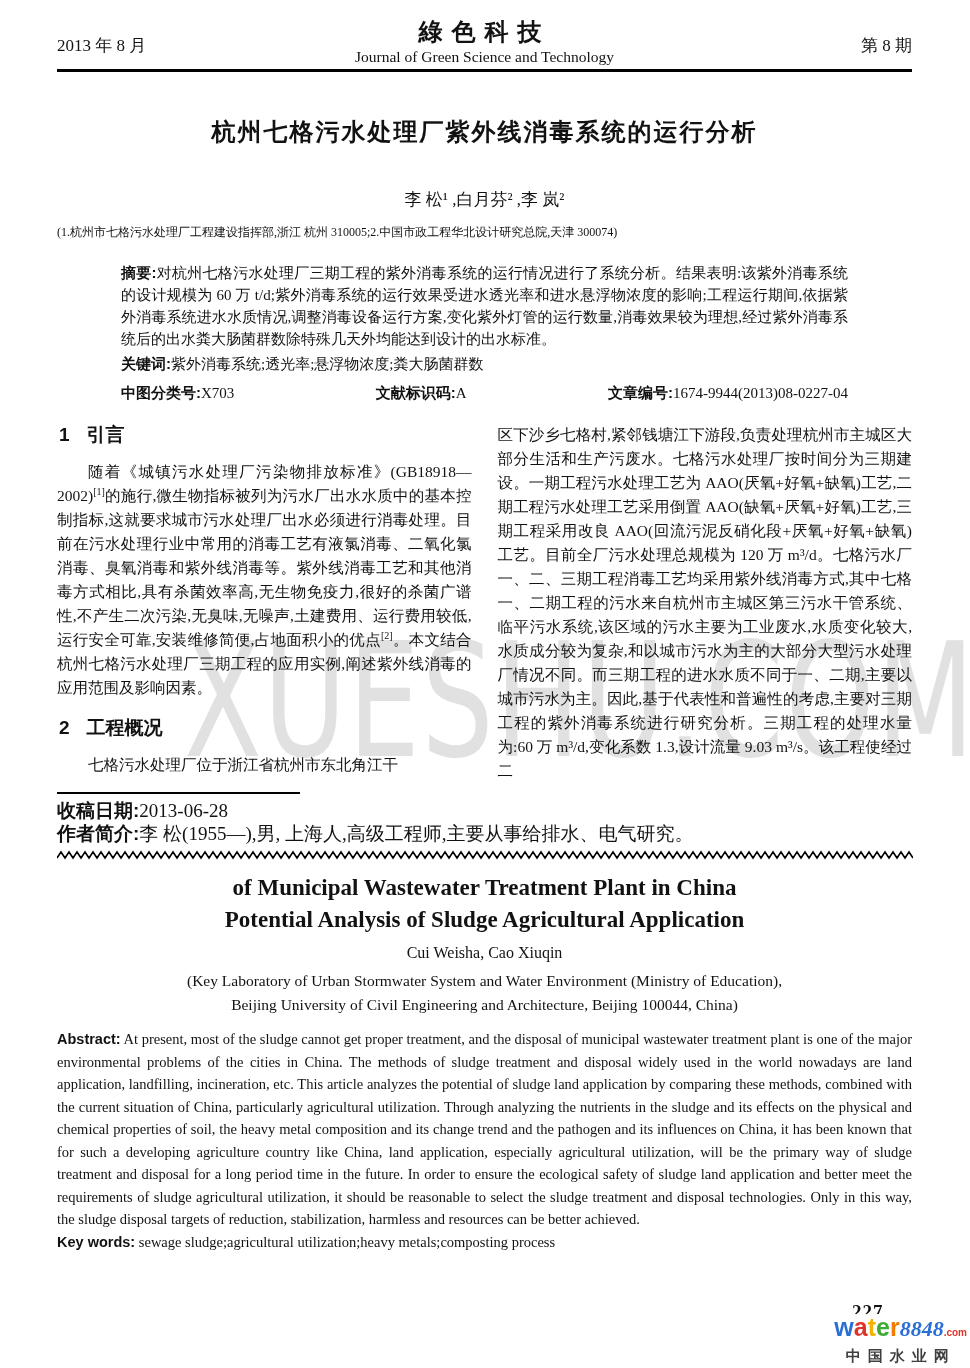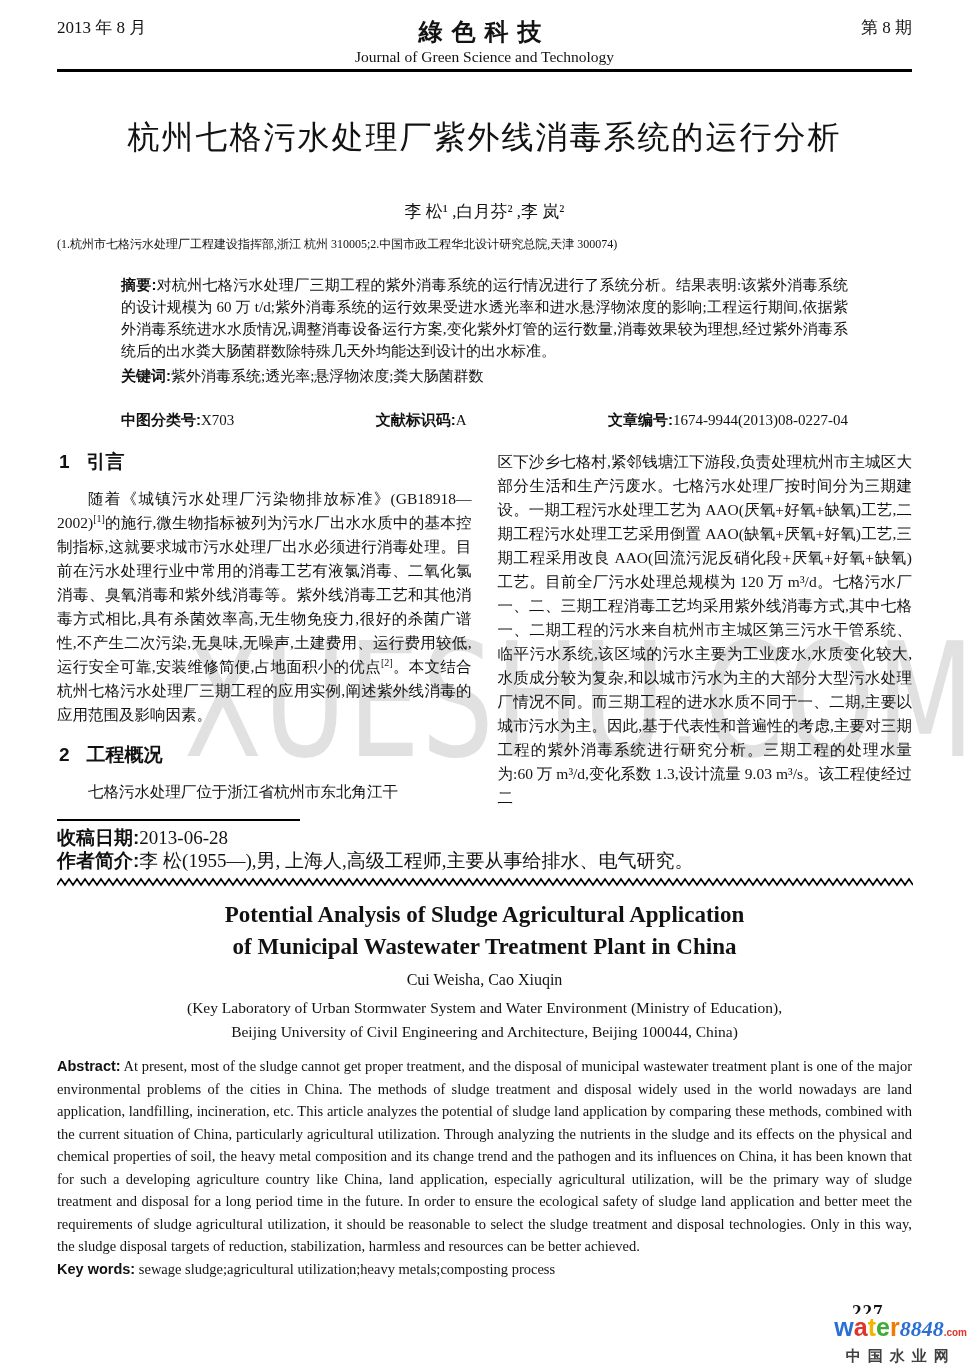--- a/index.html
+++ b/index.html
@@ -4,38 +4,38 @@
 <style>
   html,body{margin:0;padding:0;background:#9a9a9a;}
   .page{width:970px;height:1368px;background:#ffffff;position:relative;overflow:hidden;
         margin:0 auto;color:#121212;font-family:"Liberation Serif","DejaVu Serif",serif;}
   .watermark{position:absolute;left:184px;top:622px;z-index:0;white-space:nowrap;
         font-family:"DejaVu Sans",sans-serif;font-size:158px;line-height:1;color:#c9c9c9;
         opacity:.55;letter-spacing:2px;transform:scaleX(.72);transform-origin:left top;}
   .content{position:relative;z-index:1;padding:16px 58px 0 57px;}
 
   
-  .hdr{display:flex;align-items:flex-start;justify-content:space-between;
+  .hdr{display:flex;align-items:flex-end;justify-content:space-between;
        border-bottom:3px solid #000;padding-bottom:3px;}
   .hdr-side{font-size:17px;width:130px;padding-bottom:9px;}
   .hdr-right{text-align:right;}
   .hdr-center{flex:1;text-align:center;}
   .j-cn{font-size:24px;font-weight:bold;letter-spacing:9px;font-family:"DejaVu Serif",serif;}
   .j-en{font-size:15.5px;margin-top:0px;}
 
   
   .title{margin-top:44px;text-align:center;font-family:"Liberation Sans",sans-serif;
-         font-weight:normal;font-size:32px;letter-spacing:2px;}
+         font-weight:bold;font-size:24px;letter-spacing:2px;}
   .authors{margin-top:40px;text-align:center;font-size:17px;}
   .affil{margin-top:13px;text-align:left;font-size:12px;}
 
   .b{font-family:"Liberation Sans",sans-serif;font-weight:bold;}
   .cnabs{margin:21px 64px 0 64px;font-size:15px;line-height:22px;text-align:justify;}
   .kw{margin:3px 64px 0 64px;font-size:15px;line-height:22px;}
-  .meta{display:flex;justify-content:space-between;margin:24px 64px 0 64px;font-size:15px;}
+  .meta{display:flex;justify-content:space-between;margin:9px 64px 0 64px;font-size:15px;}
 
   
   .cols{display:flex;gap:26px;margin-top:20px;}
   .col{width:415px;font-size:15.5px;line-height:24px;text-align:justify;}
   .h2{font-family:"Liberation Sans",sans-serif;font-weight:bold;font-size:19px;
       display:flex;gap:17px;margin:0 0 13px 2px;}
   .h2.second{margin-top:16px;}
   .col p{margin:0;text-indent:2em;}
   .col p.cont{text-indent:0;}
   sup{font-size:10px;line-height:0;}
@@ -121,22 +121,22 @@
       <div><span class="b">收稿日期:</span><span>2013-06-28</span></div>
       <div><span class="b">作者简介:</span><span>李 松(1955—),男, 上海人,高级工程师,主要从事给排水、电气研究。</span></div>
     </div>
 
     <svg class="wavy" width="856" height="10">
       <path id="zigzag-path" d="M0,8 L4,2 L8,8 L12,2 L16,8 L20,2 L24,8 L28,2 L32,8 L36,2 L40,8 L44,2 L48,8 L52,2 L56,8 L60,2 L64,8 L68,2 L72,8 L76,2 L80,8 L84,2 L88,8 L92,2 L96,8 L100,2 L104,8 L108,2 L112,8 L116,2 L120,8 L124,2 L128,8 L132,2 L136,8 L140,2 L144,8 L148,2 L152,8 L156,2 L160,8 L164,2 L168,8 L172,2 L176,8 L180,2 L184,8 L188,2 L192,8 L196,2 L200,8 L204,2 L208,8 L212,2 L216,8 L220,2 L224,8 L228,2 L232,8 L236,2 L240,8 L244,2 L248,8 L252,2 L256,8 L260,2 L264,8 L268,2 L272,8 L276,2 L280,8 L284,2 L288,8 L292,2 L296,8 L300,2 L304,8 L308,2 L312,8 L316,2 L320,8 L324,2 L328,8 L332,2 L336,8 L340,2 L344,8 L348,2 L352,8 L356,2 L360,8 L364,2 L368,8 L372,2 L376,8 L380,2 L384,8 L388,2 L392,8 L396,2 L400,8 L404,2 L408,8 L412,2 L416,8 L420,2 L424,8 L428,2 L432,8 L436,2 L440,8 L444,2 L448,8 L452,2 L456,8 L460,2 L464,8 L468,2 L472,8 L476,2 L480,8 L484,2 L488,8 L492,2 L496,8 L500,2 L504,8 L508,2 L512,8 L516,2 L520,8 L524,2 L528,8 L532,2 L536,8 L540,2 L544,8 L548,2 L552,8 L556,2 L560,8 L564,2 L568,8 L572,2 L576,8 L580,2 L584,8 L588,2 L592,8 L596,2 L600,8 L604,2 L608,8 L612,2 L616,8 L620,2 L624,8 L628,2 L632,8 L636,2 L640,8 L644,2 L648,8 L652,2 L656,8 L660,2 L664,8 L668,2 L672,8 L676,2 L680,8 L684,2 L688,8 L692,2 L696,8 L700,2 L704,8 L708,2 L712,8 L716,2 L720,8 L724,2 L728,8 L732,2 L736,8 L740,2 L744,8 L748,2 L752,8 L756,2 L760,8 L764,2 L768,8 L772,2 L776,8 L780,2 L784,8 L788,2 L792,8 L796,2 L800,8 L804,2 L808,8 L812,2 L816,8 L820,2 L824,8 L828,2 L832,8 L836,2 L840,8 L844,2 L848,8 L852,2 L856,8" fill="none" stroke="#000" stroke-width="1.6"></path>
     </svg>
 
     <div class="en">
       <div class="en-title">
+        <div>of Municipal Wastewater Treatment Plant in China</div>
         <div>Potential Analysis of Sludge Agricultural Application</div>
-        <div>of Municipal Wastewater Treatment Plant in China</div>
       </div>
       <div class="en-authors">Cui Weisha, Cao Xiuqin</div>
       <div class="en-affil">
         <div>(Key Laboratory of Urban Stormwater System and Water Environment (Ministry of Education),</div>
         <div>Beijing University of Civil Engineering and Architecture, Beijing 100044, China)</div>
       </div>
       <div class="en-abs"><span class="b">Abstract:</span>
         <span>At present, most of the sludge cannot get proper treatment, and the disposal of municipal wastewater treatment plant is one of the major environmental problems of the cities in China. The methods of sludge treatment and disposal widely used in the world nowadays are land application, landfilling, incineration, etc. This article analyzes the potential of sludge land application by comparing these methods, combined with the current situation of China, particularly agricultural utilization. Through analyzing the nutrients in the sludge and its effects on the physical and chemical properties of soil, the heavy metal composition and its change trend and the pathogen and its influences on China, it has been known that for such a developing agriculture country like China, land application, especially agricultural utilization, will be the primary way of sludge treatment and disposal for a long period time in the future. In order to ensure the ecological safety of sludge land application and better meet the requirements of sludge agricultural utilization, it should be reasonable to select the sludge treatment and disposal technologies. Only in this way, the sludge disposal targets of reduction, stabilization, harmless and resources can be better achieved.</span></div>
       <div class="en-kw"><span class="b">Key words:</span>
         <span>sewage sludge;agricultural utilization;heavy metals;composting process</span></div>

